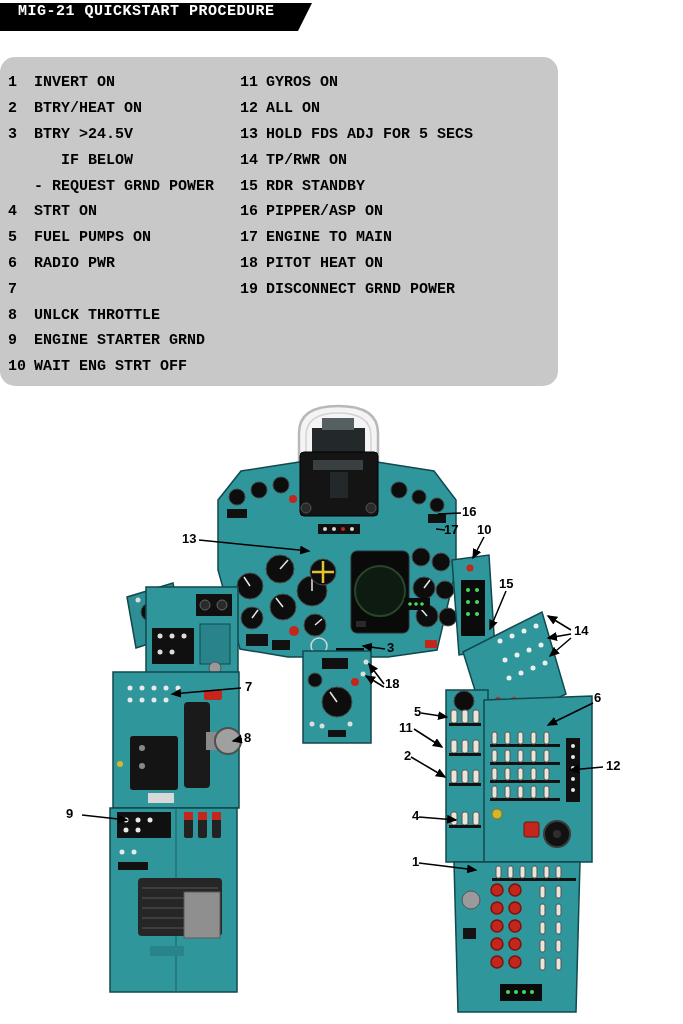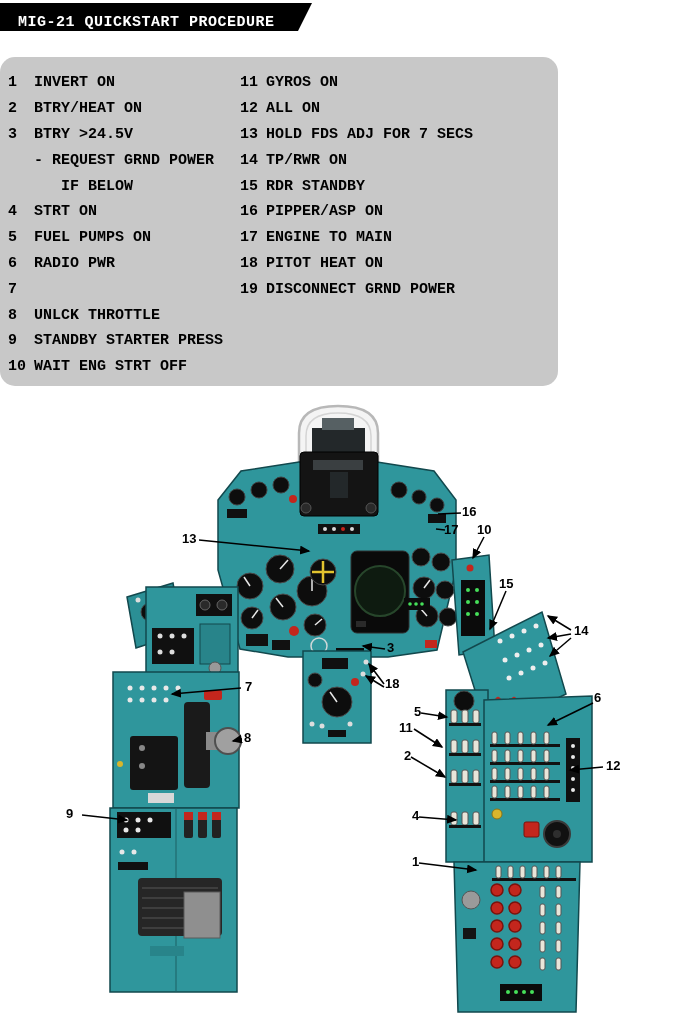--- a/index.html
+++ b/index.html
@@ -5,21 +5,21 @@
   * { margin:0; padding:0; box-sizing:border-box; }
   html,body { background:#ffffff; }
   .page {
     position:relative; width:683px; height:1024px; background:#ffffff;
     overflow:hidden; font-family:"Liberation Mono", monospace;
   }
   .banner {
     position:absolute; left:0; top:3px; width:312px; height:28px;
     background:#000000; color:#ffffff;
     clip-path:polygon(0 0, 100% 0, calc(100% - 14px) 100%, 0 100%);
-    display:flex; align-items:flex-end; padding-left:18px;
+    display:flex; align-items:flex-start; padding-left:18px;
     font-size:15px; font-weight:bold; letter-spacing:0.5px;
   }
   .checklist-box {
     position:absolute; left:0; top:57px; width:558px; height:329px;
     background:#c8c8c8; border-radius:15px;
   }
   .col { position:absolute; top:70px; }
   .col-left { left:8px; }
   .col-right { left:240px; }
   .row {
@@ -53,25 +53,25 @@
     <div class="row">
         <span class="num">2</span>
         <span class="txt">BTRY/HEAT ON</span>
       </div>
     <div class="row">
         <span class="num">3</span>
         <span class="txt">BTRY &gt;24.5V</span>
       </div>
     <div class="row">
         <span class="num"></span>
+        <span class="txt">   IF BELOW</span>
+      </div>
+    <div class="row">
+        <span class="num"></span>
         <span class="txt">- REQUEST GRND POWER</span>
-      </div>
-    <div class="row">
-        <span class="num"></span>
-        <span class="txt">   IF BELOW</span>
       </div>
     <div class="row">
         <span class="num">4</span>
         <span class="txt">STRT ON</span>
       </div>
     <div class="row">
         <span class="num">5</span>
         <span class="txt">FUEL PUMPS ON</span>
       </div>
     <div class="row">
@@ -80,40 +80,40 @@
       </div>
     <div class="row">
         <span class="num">7</span>
       </div>
     <div class="row">
         <span class="num">8</span>
         <span class="txt">UNLCK THROTTLE</span>
       </div>
     <div class="row">
         <span class="num">9</span>
-        <span class="txt">STANDBY STARTER PRESS</span>
+        <span class="txt">ENGINE STARTER GRND</span>
       </div>
     <div class="row">
         <span class="num">10</span>
         <span class="txt">WAIT ENG STRT OFF</span>
       </div>
   </div>
 
   <div class="col col-right">
     <div class="row">
         <span class="num">11</span>
         <span class="txt">GYROS ON</span>
       </div>
     <div class="row">
         <span class="num">12</span>
         <span class="txt">ALL ON</span>
       </div>
     <div class="row">
         <span class="num">13</span>
-        <span class="txt">HOLD FDS ADJ FOR 7 SECS</span>
+        <span class="txt">HOLD FDS ADJ FOR 5 SECS</span>
       </div>
     <div class="row">
         <span class="num">14</span>
         <span class="txt">TP/RWR ON</span>
       </div>
     <div class="row">
         <span class="num">15</span>
         <span class="txt">RDR STANDBY</span>
       </div>
     <div class="row">

